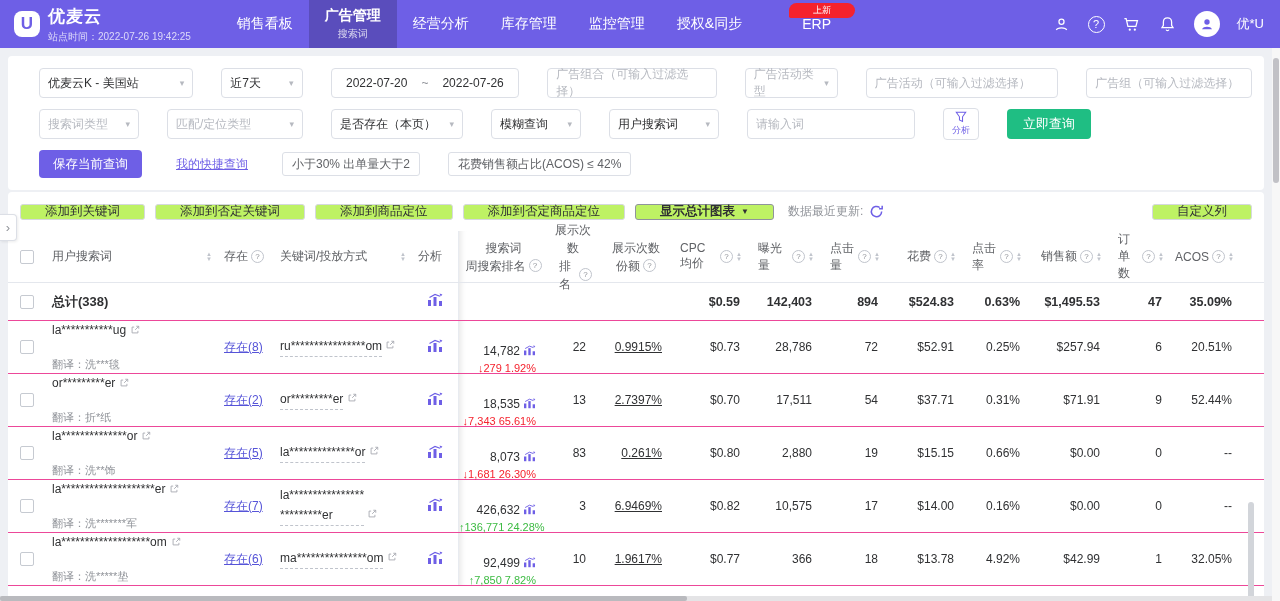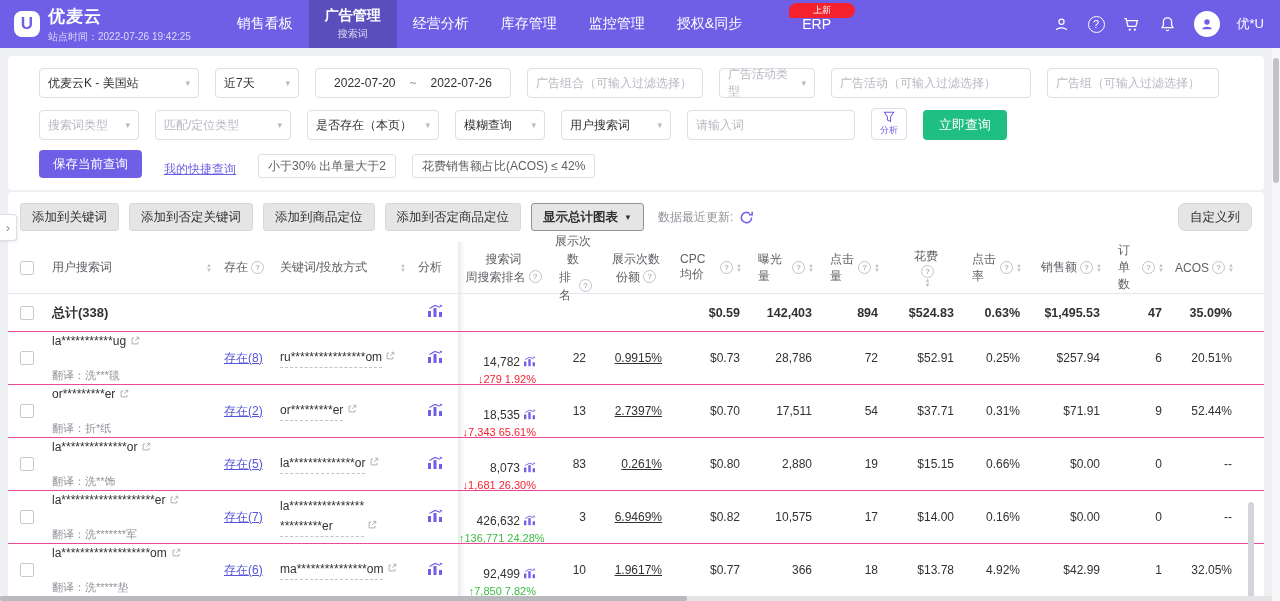--- a/index.html
+++ b/index.html
@@ -27,21 +27,21 @@
   .help-circle { width:17px; height:17px; border:1.5px solid #fff; border-radius:50%;
     display:flex; align-items:center; justify-content:center; font-size:11px; }
   .avatar { width:26px; height:26px; border-radius:50%; background:#fff; display:flex;
     align-items:center; justify-content:center; }
   .avatar svg { width:16px; height:16px; }
   .username { font-size:13px; }
 
   
   .filter-card { position:absolute; left:8px; right:16px; top:56px; background:#fff;
     border-radius:4px; padding:12px 12px 10px 12px; }
-  .f-row { display:flex; align-items:flex-end; gap:16px; margin-bottom:10px;padding-left:19px; }
+  .f-row { display:flex; align-items:center; gap:28px; margin-bottom:10px;padding-left:19px; }
   .f-row:last-child { margin-bottom:2px; }
   .sel { height:30px; border:1px solid #dcdfe6; border-radius:4px; background:#fff;
     display:flex; align-items:center; justify-content:space-between; gap:6px; padding:0 8px; }
   .sel .ph { color:#b6b9c0; }
   .caret { color:#b6b9c0; font-size:9px; }
   .date-box { justify-content:center; gap:14px; }
   .sep { color:#909399; }
   .inp { height:30px; border:1px solid #dcdfe6; border-radius:4px; padding:0 8px; font-size:12px;
     font-family:"Liberation Sans","DejaVu Sans",sans-serif; color:#303133; outline:none; }
   .inp::placeholder { color:#b6b9c0; }
@@ -54,44 +54,44 @@
   .btn-purple { height:28px; padding:0 14px; background:#6E5FE6; border:none; border-radius:4px;
     color:#fff; font-size:12.5px; cursor:pointer; font-family:inherit; }
   .link-purple { color:#6E5FE6; text-decoration:underline; cursor:pointer; margin:0 6px; }
   .chip { height:24px; border:1px solid #dcdfe6; border-radius:3px; background:#fff;
     display:flex; align-items:center; padding:0 9px; color:#606266; cursor:pointer; }
 
   
   .table-card { position:absolute; left:8px; right:16px; top:192px; bottom:0; background:#fff;
     border-radius:4px 4px 0 0; overflow:hidden; }
   .toolbar { display:flex; align-items:center; gap:10px; padding:11px 12px; }
-  .tb-btn { height:28px; border:1px solid #d5d8de; background:#e5e5e5; border-radius:3px;
-    padding:0 11px; font-size:12.5px; color:#303133; display:flex; align-items:center; gap:6px;
+  .tb-btn { height:16px; border:1px solid #d5d8de; background:#bef264; border-radius:3px;
+    padding:0 24px; font-size:12.5px; color:#303133; display:flex; align-items:center; gap:6px;
     cursor:pointer; white-space:nowrap; font-family:inherit; }
   .tb-btn.chart-toggle { border-color:#8f949c; font-weight:bold; }
   .caret-solid { font-size:8px; }
   .update-text { display:flex; align-items:center; gap:6px; color:#909399; margin-left:4px; }
   .ric { width:15px; height:15px; fill:none; stroke:#6E5FE6; stroke-width:1.4; cursor:pointer; }
-  .customize { margin-left:auto;border-radius:7px; }
+  .customize { margin-left:auto; }
 
   
   .trow { display:flex; align-items:center; border-bottom:1px solid #ec4899; }
   .thead { height:52px; color:#606266; border-bottom:1px solid #e4e7ed; }
   .total-row { height:38px; font-weight:bold; font-size:12.5px; }
   .data-row { height:53px; }
   .cell { flex:none; padding:0 6px; }
   .c-check { width:38px; display:flex; justify-content:center; }
   .c-term { width:172px; }
   .c-exists { width:56px; }
   .c-kw { width:138px; }
   .c-ana { width:46px; text-align:center; }
   .c-rank { width:90px; border-left:1px solid #e8ebf0; box-shadow:inset 7px 0 6px -6px rgba(0,0,0,.12);
     align-self:stretch; display:flex; flex-direction:column; justify-content:center; }
   .c-imprank { width:50px; } .c-impshare { width:76px; } .c-cpc { width:78px; }
-  .c-impr { width:72px; } .c-clicks { width:66px; } .c-spend { width:76px;flex-direction:column; }
+  .c-impr { width:72px; } .c-clicks { width:66px; } .c-spend { width:76px; }
   .c-ctr { width:66px; } .c-sales { width:80px; } .c-orders { width:62px; } .c-acos { width:70px; }
   .num { text-align:right; padding-right:12px; }
   .checkbox { width:14px; height:14px; border:1px solid #c6cad1; border-radius:2px; background:#fff;
     display:inline-block; cursor:pointer; }
   .hflex { display:flex; align-items:center; }
   .hnum { display:flex; align-items:center; justify-content:flex-end; padding-right:10px; }
   .h2l { align-items:center; text-align:center; line-height:1.5; }
   .l2 { display:flex; align-items:center; justify-content:center; }
   .sort { font-size:6px; line-height:5px; color:#c0c4cc; white-space:pre-line; display:inline-block;
     margin-left:3px; cursor:pointer; text-align:center; }

